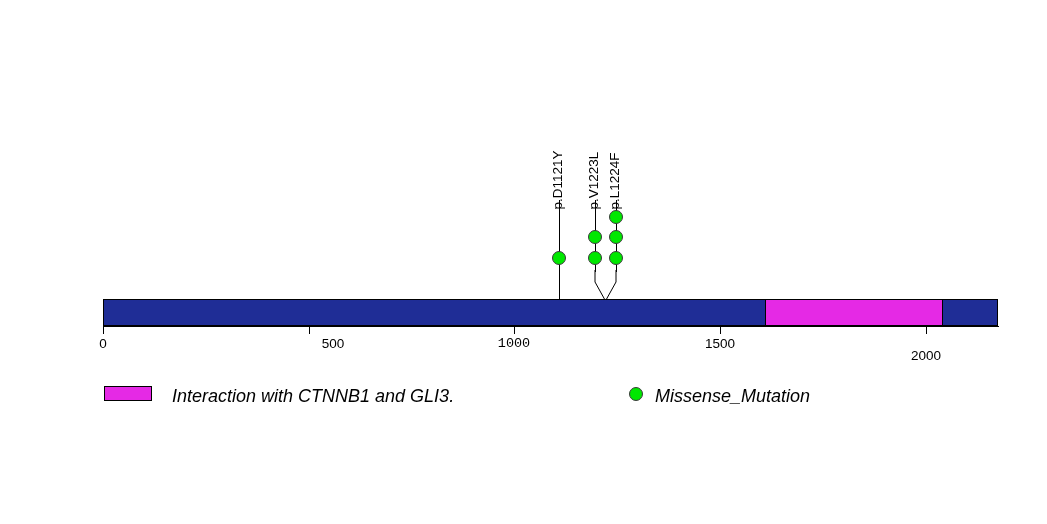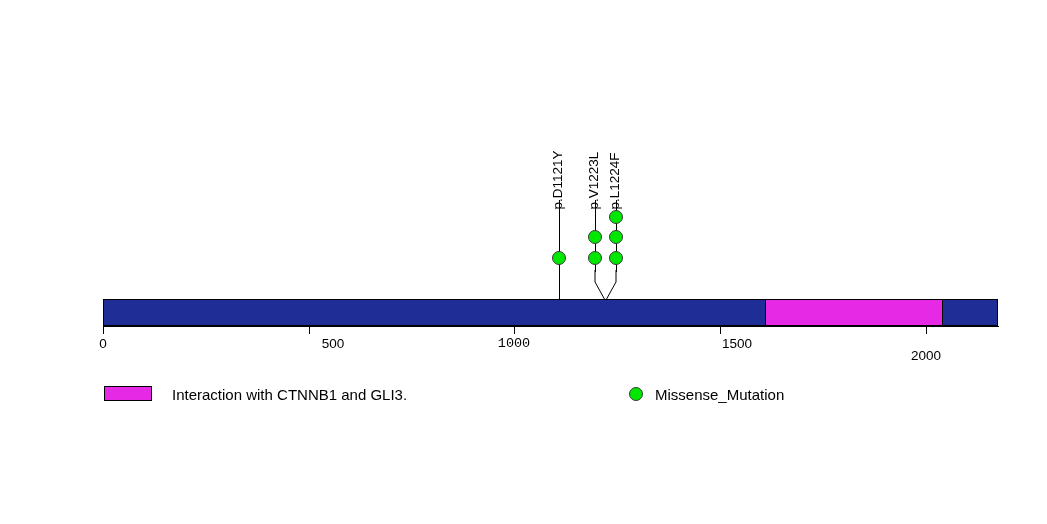--- a/index.html
+++ b/index.html
@@ -32,21 +32,22 @@
   .axis-tick-label {
     font-size: 13.5px;
     transform: translateX(-50%);
   }
   .mut-label {
     font-size: 13.5px;
     transform-origin: left bottom;
     transform: rotate(-90deg);
   }
   .legend-text {
-    font-size: 15px;
+    font-size: 18px;
+    font-style: italic;
   }
   .domain-track {
     position: absolute;
     box-sizing: border-box;
     border: 1px solid #000000;
   }
   .legend-swatch {
     position: absolute;
     box-sizing: border-box;
     border: 1px solid #000000;
@@ -86,21 +87,21 @@
 
   <div class="tick" style="left:103px; top:326px; height:8px;"></div>
   <div class="tick" style="left:309px; top:326px; height:8px;"></div>
   <div class="tick" style="left:514px; top:326px; height:8px;"></div>
   <div class="tick" style="left:720px; top:326px; height:8px;"></div>
   <div class="tick" style="left:926px; top:326px; height:8px;"></div>
 
   <div class="lbl axis-tick-label" style="left:103px; top:337px;">0</div>
   <div class="lbl axis-tick-label" style="left:309px; top:337px;padding-left:48px;">500</div>
   <div class="lbl axis-tick-label" style="left:514px; top:337px;font-family:Liberation Mono, monospace;">1000</div>
-  <div class="lbl axis-tick-label" style="left:720px; top:337px;margin-left:17px;">1500</div>
+  <div class="lbl axis-tick-label" style="left:720px; top:337px;">1500</div>
   <div class="lbl axis-tick-label" style="left:926px; top:349px;">2000</div>
 
   <div class="stem" style="left:559px; top:200px; height:100px;"></div>
   <div class="lolli-dot" style="left:552px; top:251px; width:14px; height:14px; background:#00e800;"></div>
   <div class="lbl mut-label" style="left:564px; top:196px;">p.D1121Y</div>
 
   <div class="stem" style="left:595px; top:200px; height:72px;"></div>
   <svg style="position:absolute; left:590px; top:270px; width:22px; height:31px; overflow:visible;">
     <path d="M5,0 L5,12 L15,30" stroke="#000000" stroke-width="1" fill="none"></path>
   </svg>

